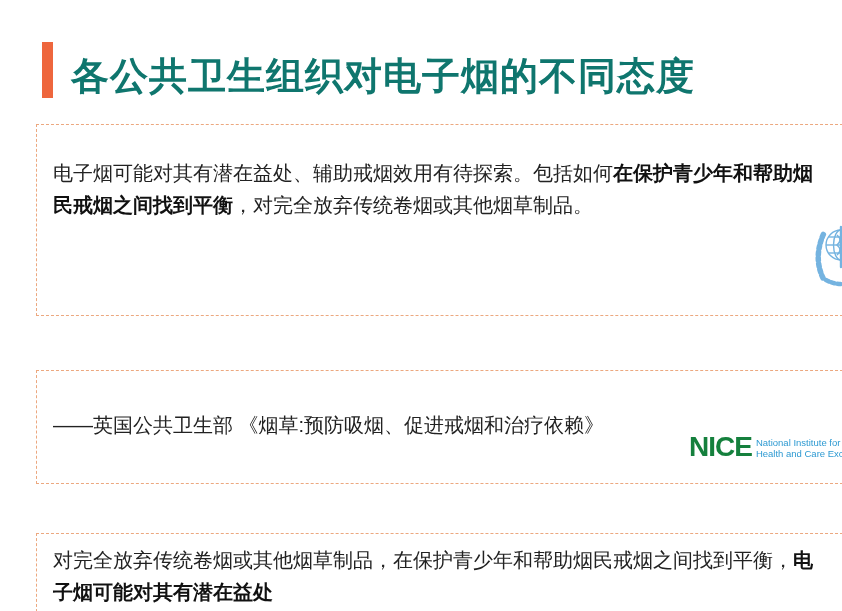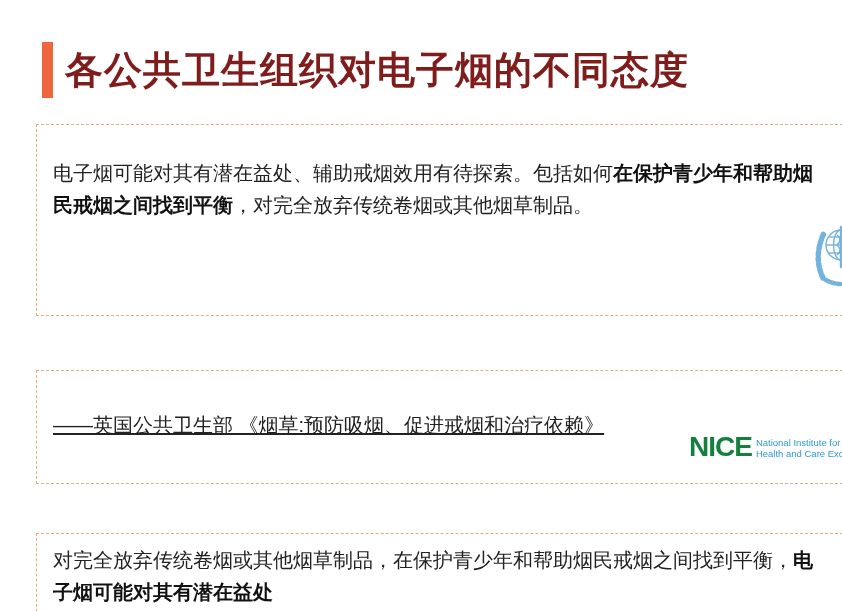--- a/index.html
+++ b/index.html
@@ -11,39 +11,39 @@
   }
   
   .header{
     position:absolute;left:42px;top:42px;
     display:flex;align-items:stretch;gap:12px;
   }
   .accent-bar{
     width:11px;height:56px;background:#ee663d;flex:0 0 auto;
   }
   h1.page-title{
-    margin:0;font-size:38px;line-height:56px;font-weight:700;
-    letter-spacing:1px;color:#7f1d1d;white-space:nowrap;
+    margin:6px;font-size:38px;line-height:56px;font-weight:700;
+    letter-spacing:1px;color:#0f766e;white-space:nowrap;
   }
   
   .quote-box{
     position:absolute;left:36px;width:822px;  
     border:1px dashed #eca87f;
     padding:10px 44px 10px 16px;
     box-sizing:border-box;
     background:#fff;
   }
   .box1{top:124px;height:192px;}
   .box2{top:370px;height:114px;}
   .box3{top:533px;height:150px;}
   .quote-box p{
     margin:0;font-size:20px;line-height:32px;color:#222;
   }
   .quote-box p.gap-top{margin-top:22px;}
-  .box2 p.attr{margin-top:28px;text-decoration:underline;}
+  .box2 p.attr{margin-top:28px;}
   .quote-box b{font-weight:700;color:#111;}
   
   .who-logo{
     position:absolute;left:776px;top:96px;width:56px;height:66px;
   }
   
   .nice-logo{
     position:absolute;left:652px;top:62px;
     display:flex;align-items:flex-start;gap:4px;white-space:nowrap;
   }

